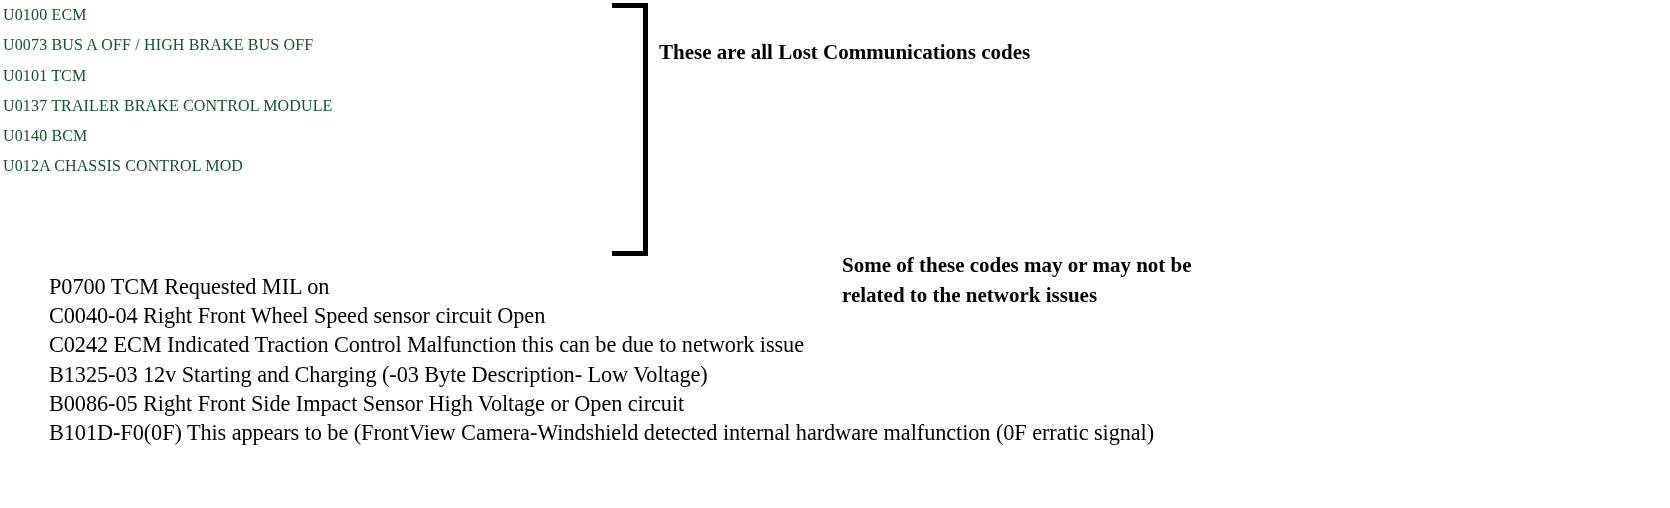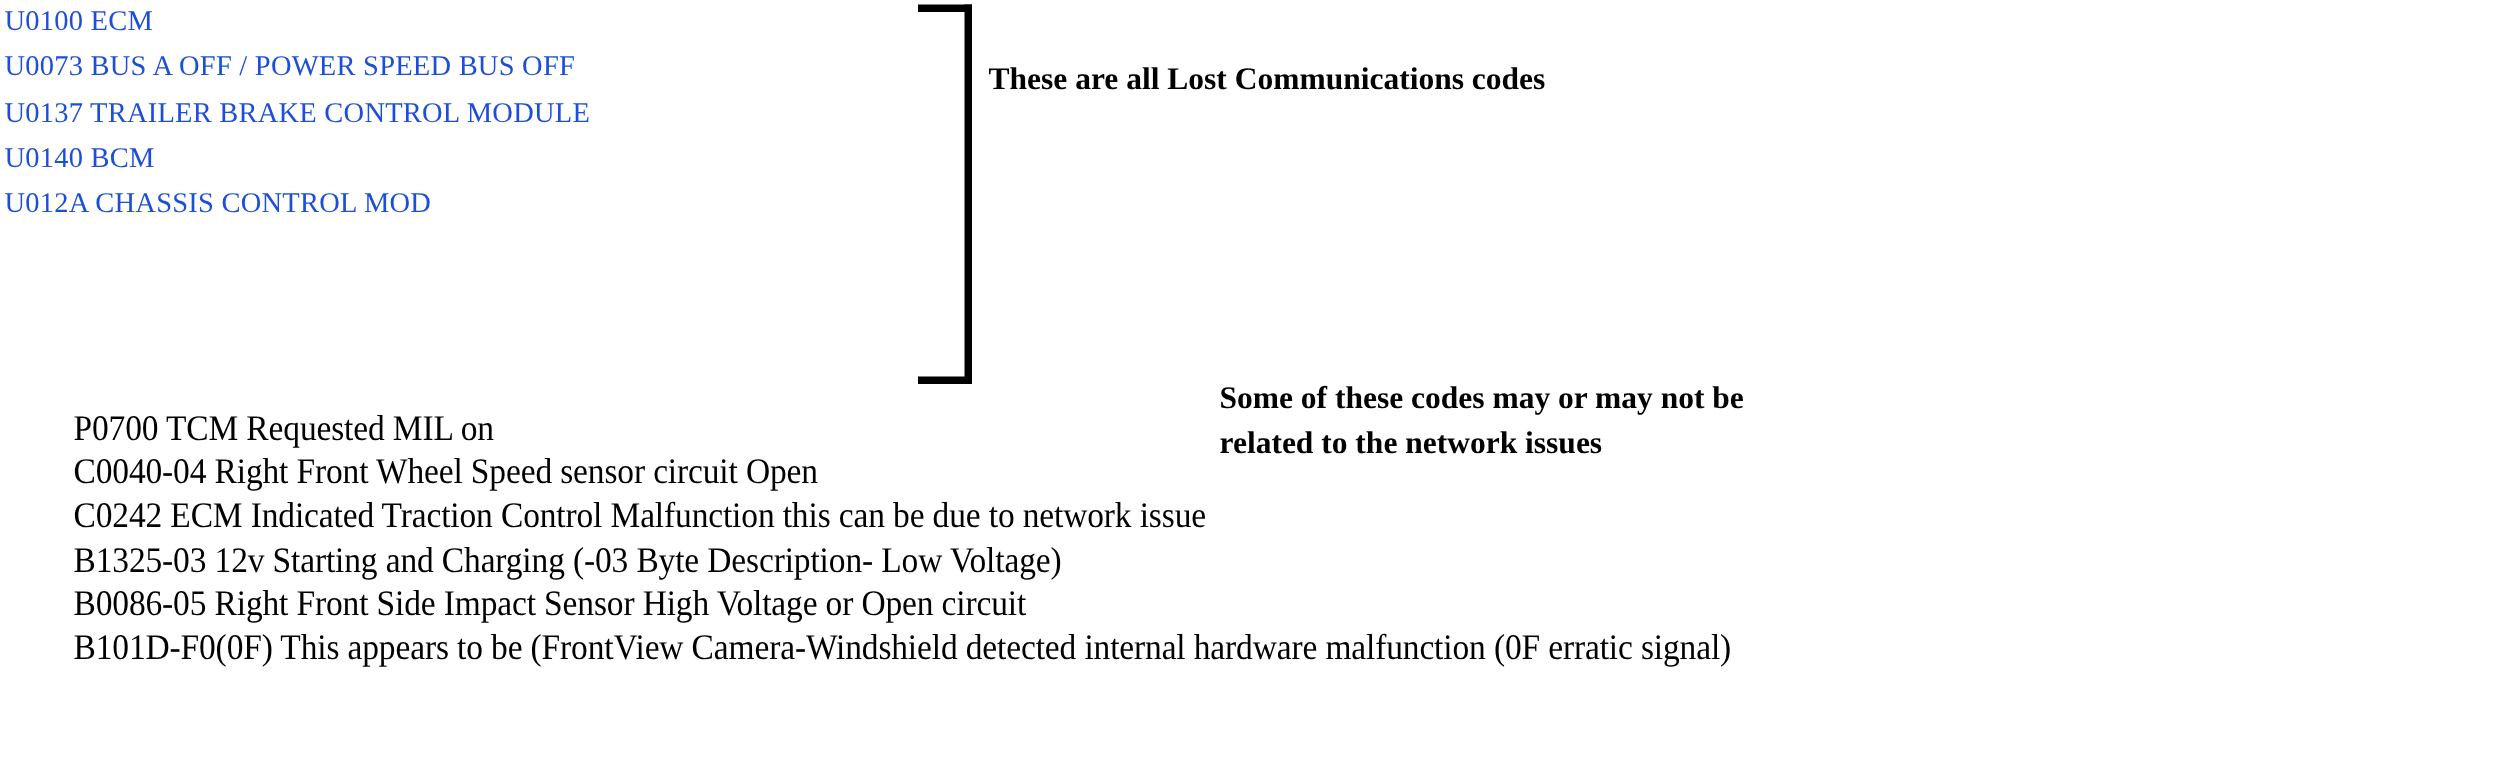--- a/index.html
+++ b/index.html
@@ -19,25 +19,25 @@
 
   
   #lost-comm-codes {
     position: absolute;
     left: 3px;
     top: 0px;
     width: 600px;
   }
   #lost-comm-codes .code-line {
     font-family: "Liberation Serif", "DejaVu Serif", serif;
-    font-size: 19px;
+    font-size: 16px;
     line-height: 30.3px;
     white-space: nowrap;
     letter-spacing: 0.15px;
-    color: #1d4ed8;
+    color: #14532d;
   }
 
   
   #grouping-bracket {
     position: absolute;
     left: 612px;
     top: 3px;
     width: 36px;
     height: 253px;
     border-top: 5px solid #000;
@@ -67,20 +67,21 @@
     top: 250px;
     width: 520px;
     font-family: "Liberation Serif", "DejaVu Serif", serif;
     font-weight: bold;
     font-size: 21px;
     line-height: 30px;
     color: #000;
   }
   #annotation-network-related .ann-line {
     white-space: nowrap;
+    margin-left: 29px;
   }
 
   
   #other-codes {
     position: absolute;
     left: 3px;
     top: 272px;
     width: 1665px;
     margin-left: 46px;
   }
@@ -93,21 +94,22 @@
     transform: scaleX(0.93);
     transform-origin: left center;
     color: #000;
   }
 </style>
 </head>
 <body>
 
 <div id="lost-comm-codes">
   <div class="code-line">U0100 ECM</div>
-  <div class="code-line">U0073 BUS A OFF / POWER SPEED BUS OFF</div>
+  <div class="code-line">U0073 BUS A OFF / HIGH BRAKE BUS OFF</div>
+  <div class="code-line">U0101 TCM</div>
   <div class="code-line">U0137 TRAILER BRAKE CONTROL MODULE</div>
   <div class="code-line">U0140 BCM</div>
   <div class="code-line">U012A CHASSIS CONTROL MOD</div>
 </div>
 
 <div id="grouping-bracket"></div>
 
 <div id="annotation-lost-comm">These are all Lost Communications codes</div>
 
 <div id="annotation-network-related">

